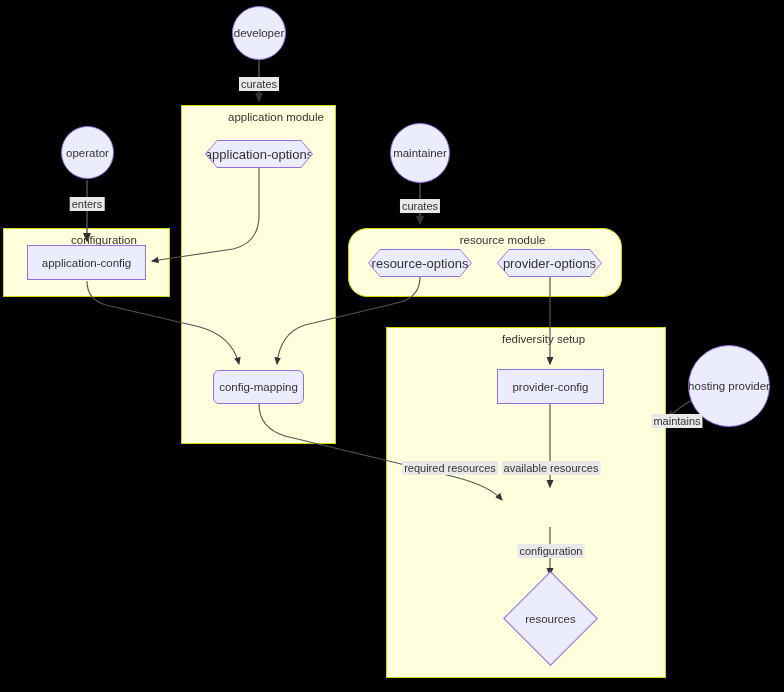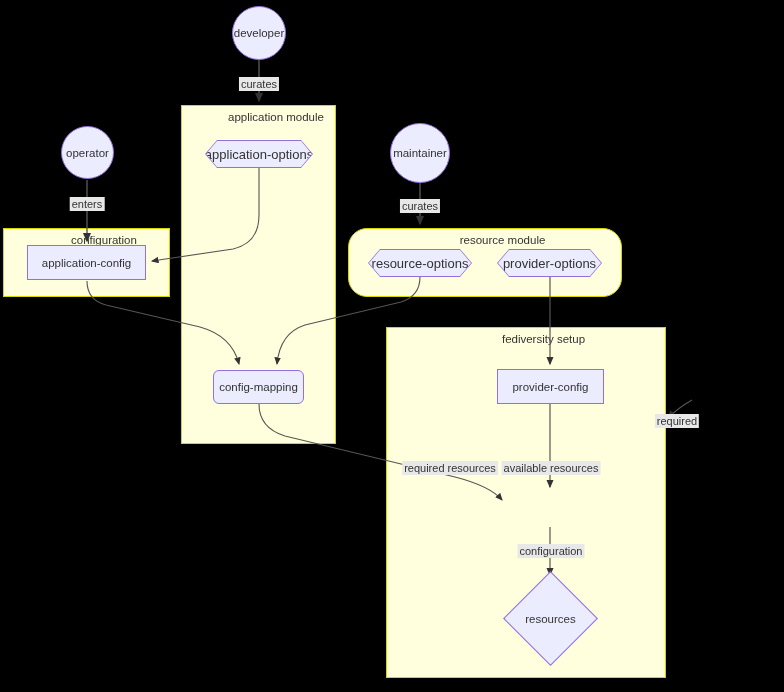--- a/index.html
+++ b/index.html
@@ -162,20 +162,21 @@
 
     <path d="M692,400 Q678,408 668,418" fill="none" stroke="#555555" stroke-width="1.2" marker-end="url(#arrow)"></path>
   </svg>
 
   <div class="node node-circle" style="left:61px; top:126px; width:53px; height:53px;">operator</div>
 
   <div class="node node-circle" style="left:232px; top:6px; width:54px; height:54px;">developer</div>
 
   <div class="node node-circle" style="left:390px; top:123px; width:60px; height:60px;">maintainer</div>
 
+  <div class="node node-circle" style="left:688px; top:345px; width:82px; height:82px;">hosting provider</div>
 
   <div class="hex-wrap" style="left:205px; top:140px; width:108px; height:28px;">
     <div class="hex-inner">application-options</div>
   </div>
 
   <div class="node node-round" style="left:213px; top:370px; width:91px; height:34px;">config-mapping</div>
 
   <div class="node node-rect" style="left:27px; top:245px; width:119px; height:35px;">application-config</div>
 
   <div class="hex-wrap" style="left:368px; top:249px; width:104px; height:28px;">
@@ -198,15 +199,15 @@
   <div class="edge-label" style="left:87px; top:204px;">enters</div>
 
   <div class="edge-label" style="left:420px; top:206px;">curates</div>
 
   <div class="edge-label" style="left:450px; top:468px;">required resources</div>
 
   <div class="edge-label" style="left:551px; top:468px;">available resources</div>
 
   <div class="edge-label" style="left:551px; top:551px;">configuration</div>
 
-  <div class="edge-label" style="left:677px; top:421px;">required</div>
+  <div class="edge-label" style="left:677px; top:421px;">maintains</div>
 
 </div>
 
 </body></html>

